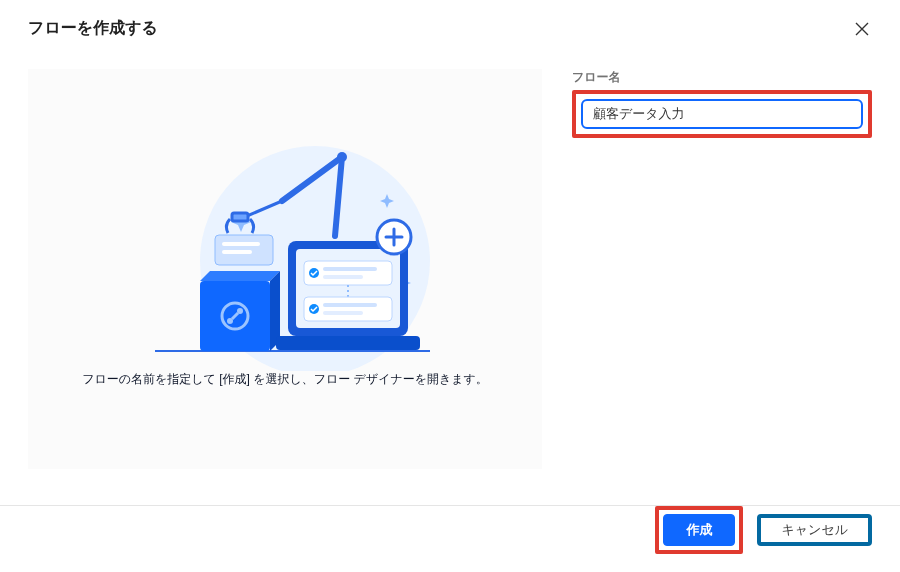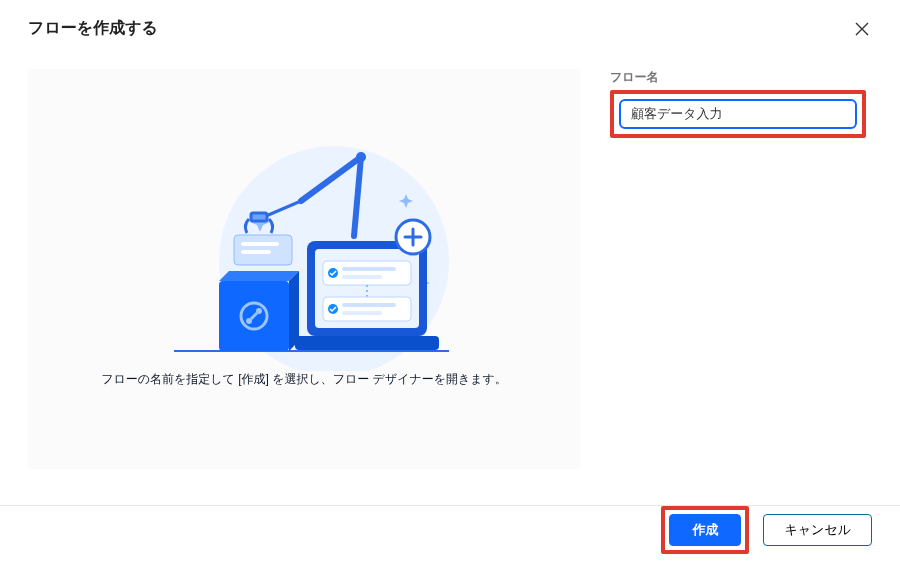--- a/index.html
+++ b/index.html
@@ -8,27 +8,27 @@
   .header { display: flex; justify-content: space-between; align-items: center; padding: 18px 28px 0 28px; }
   .title { font-size: 16px; font-weight: 700; color: #222; }
   .close { width: 20px; height: 20px; display: flex; align-items: center; justify-content: center; cursor: pointer; color: #333; font-size: 18px; line-height: 1; }
   .body { display: flex; padding: 30px 28px 0 28px; gap: 30px; }
   .left-panel { width: 552px; height: 400px; background: #fbfbfb; display: flex; flex-direction: column; align-items: center; justify-content: center; }
   .illus-wrap { width: 330px; height: 230px; margin-top: -10px; }
   .caption { font-size: 12px; color: #0f172a; text-align: center; }
   .right-panel { flex: 1; }
   .field-label { font-size: 12px; font-weight: 700; color: #737373; }
   .hl-red { position: relative; padding: 5px; border: 4px solid #e03a2f; border-radius: 2px; margin-top: 2px; display: inline-block; }
-  .input-wrap.hl-red { width: 256px; margin-top: 4px; }
+  .input-wrap.hl-red { width: 300px; margin-top: 4px; }
   .text-input { width: 100%; height: 30px; border: 2px solid #0f68ff; border-radius: 6px; padding: 0 10px; font-size: 13px; color: #333; outline: none; background: #fff; }
   .footer-sep { position: absolute; left: 0; right: 0; bottom: 66px; height: 1px; background: #e5e5e5; }
   .footer { position: absolute; right: 28px; bottom: 18px; display: flex; gap: 14px; align-items: center; }
   .btn { height: 32px; padding: 0 20px; font-size: 13px; border-radius: 4px; cursor: pointer; display: inline-flex; align-items: center; justify-content: center; }
   .btn-primary { background: #0f68ff; color: #fff; border: 1px solid #0f68ff; font-weight: 600; min-width: 72px; text-align: center; }
-  .btn-secondary { background: #fff; color: #000000; border: 1px solid #0369a1; min-width: 72px; }
+  .btn-secondary { background: #fff; color: #404040; border: 4px solid #0369a1; min-width: 72px; }
   .btn-hl { padding: 4px; border: 4px solid #e03a2f; border-radius: 2px; }
 </style>
 </head>
 <body>
 
 <div class="dialog">
 
   <div class="header">
     <div class="title">フローを作成する</div>
     <div class="close">

